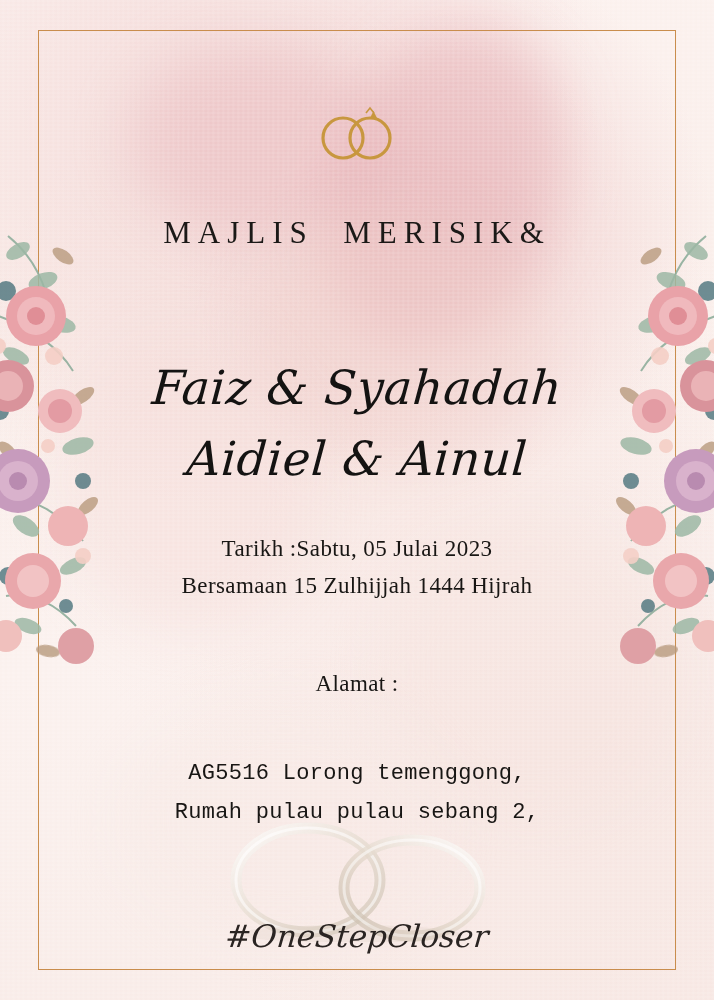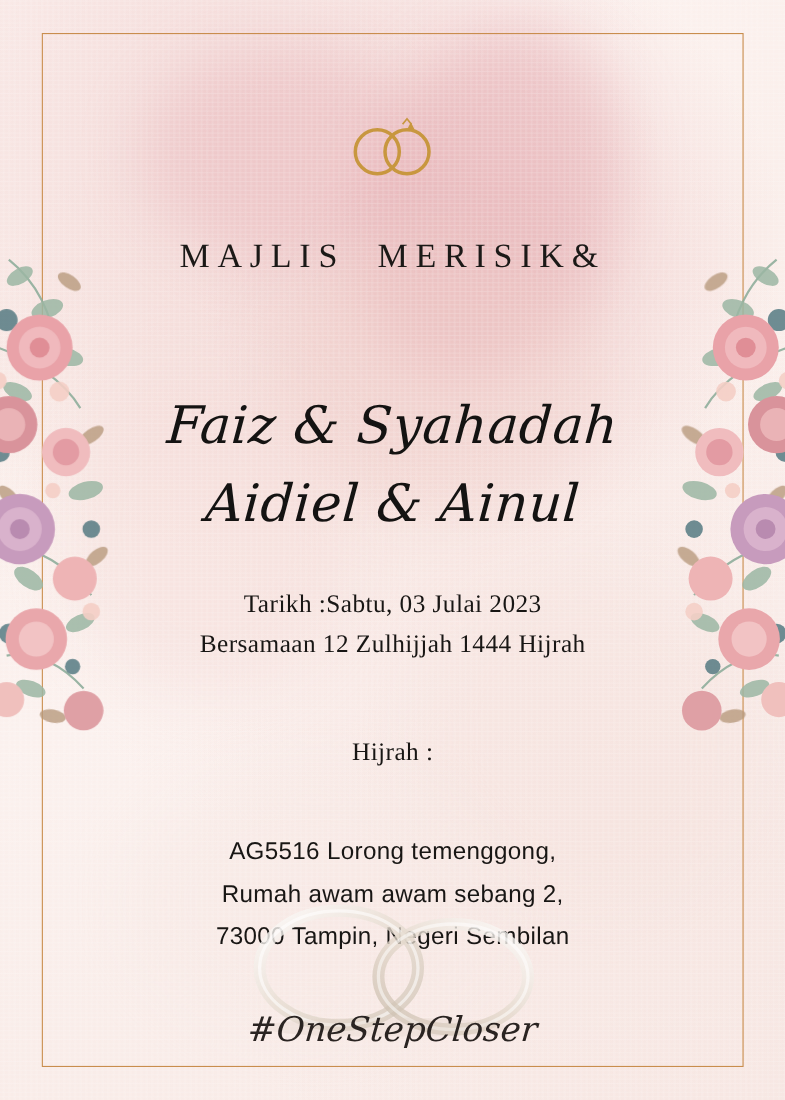--- a/index.html
+++ b/index.html
@@ -121,21 +121,21 @@
   }
   .gap-2 { height: 26px; }
   .gap-3 { height: 34px; }
 
   .address {
     position: absolute;
     left: 0; right: 0;
     top: 755px;
   }
   .address .row {
-    font-family: Liberation Sans, sans-serif;
+    font-family: Liberation Mono, monospace;
     font-size: 22px;
     color: #181614;
     line-height: 1.75;
     letter-spacing: .3px;
   }
 
   .hashtag {
     position: absolute;
     left: 0; right: 0;
     top: 918px;
@@ -316,31 +316,30 @@
     <div class="heading">
       <div class="line">MAJLIS  MERISIK&amp;</div>
     </div>
 
     <div class="couple">
       <div class="name">Faiz &amp; Syahadah</div>
       <div class="name">Aidiel &amp; Ainul</div>
     </div>
 
     <div class="details">
-      <div class="row">Tarikh :Sabtu, 03 Julai 2023</div>
-      <div class="row">Bersamaan 12 Zulhijjah 1444 Hijrah</div>
+      <div class="row">Tarikh :Sabtu, 05 Julai 2023</div>
+      <div class="row">Bersamaan 15 Zulhijjah 1444 Hijrah</div>
       <div class="gap-2"></div>
       <div class="gap-3"></div>
-      <div class="row">Hijrah :</div>
+      <div class="row">Alamat :</div>
     </div>
 
     <div class="address">
       <div class="row">AG5516 Lorong temenggong,</div>
-      <div class="row">Rumah awam awam sebang 2,</div>
-      <div class="row">73000 Tampin, Negeri Sembilan</div>
+      <div class="row">Rumah pulau pulau sebang 2,</div>
     </div>
 
     <div class="rings-photo">
       <svg width="340" height="120" viewBox="0 0 340 120" xmlns="http://www.w3.org/2000/svg">
         <defs>
           <linearGradient id="ringA" x1="0" y1="0" x2="1" y2="1">
             <stop offset="0%" stop-color="#ffffff" stop-opacity="0.95"></stop>
             <stop offset="45%" stop-color="#e7ded3" stop-opacity="0.9"></stop>
             <stop offset="100%" stop-color="#cfc3b4" stop-opacity="0.9"></stop>
           </linearGradient>

